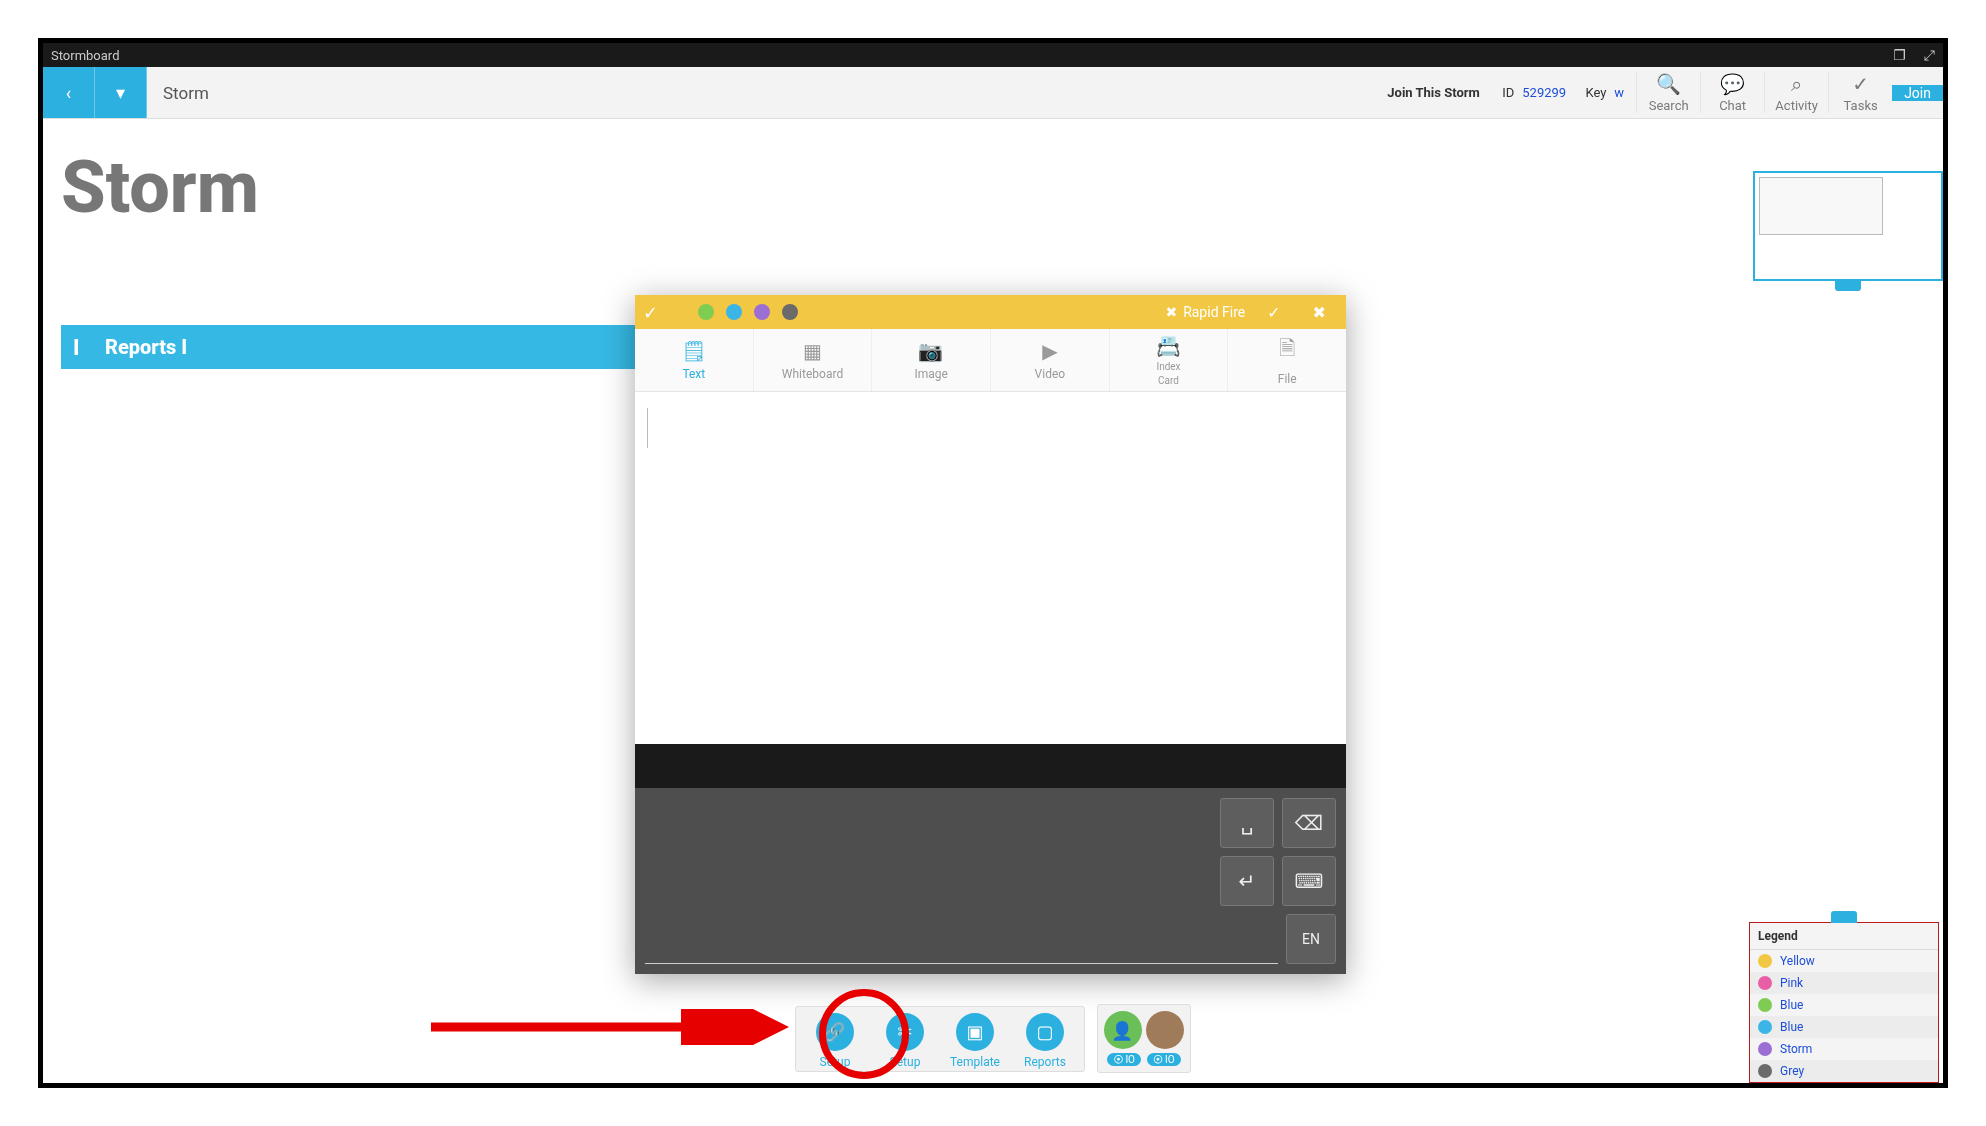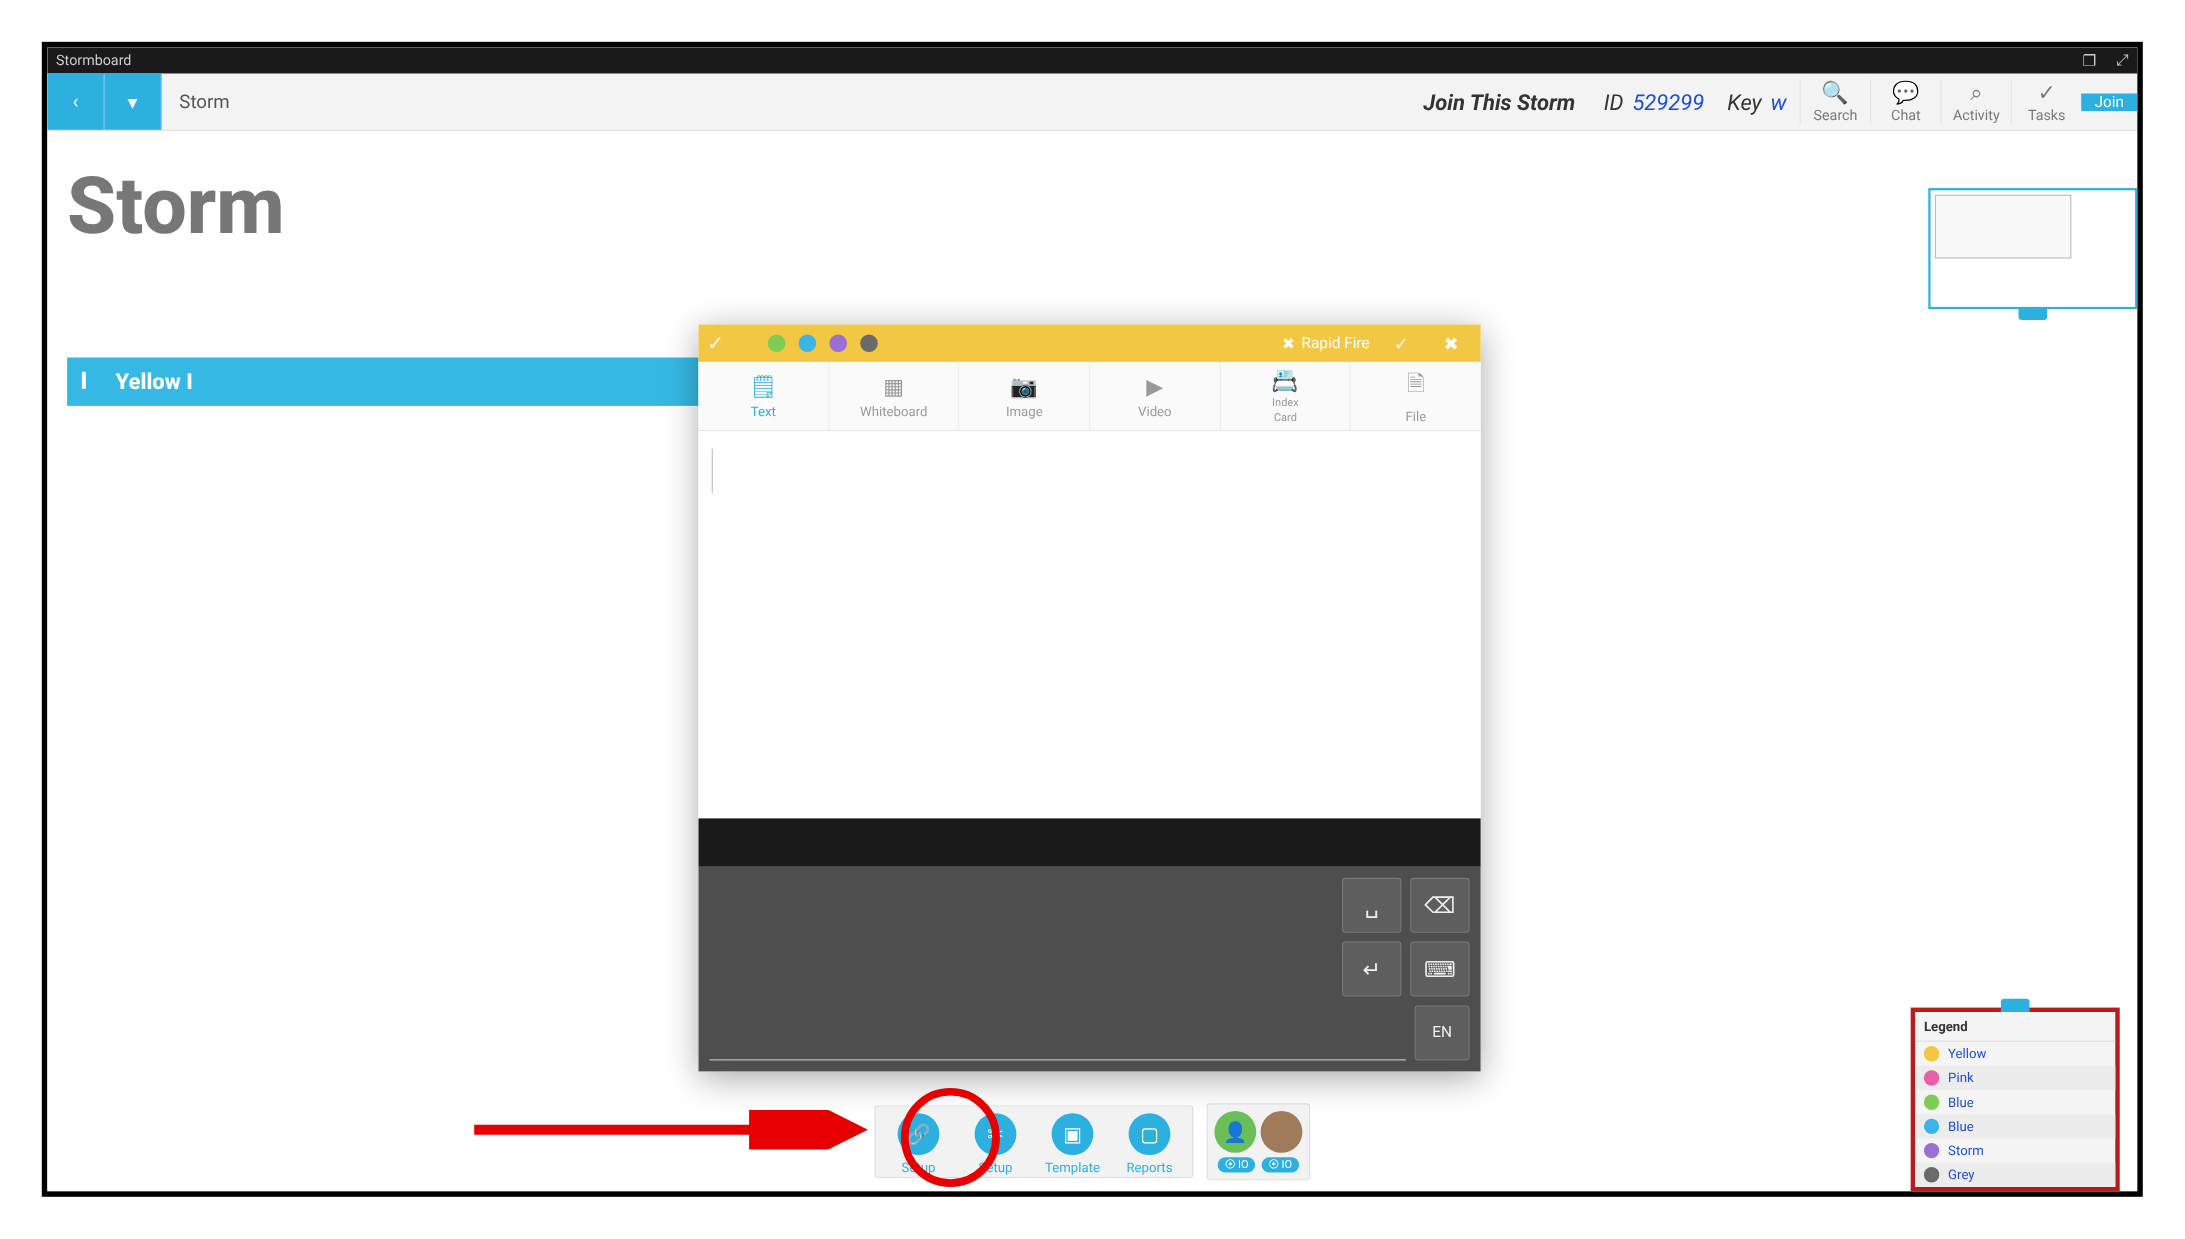--- a/index.html
+++ b/index.html
@@ -6,21 +6,21 @@
 html, body { width: 100%; height: 100%; background: #fff; }
 .outer-frame { width: 1986px; height: 1126px; background: #fff; position: relative; padding: 38px; }
 .inner-frame { width: 100%; height: 100%; border: 5px solid #000; position: relative; overflow: hidden; background: #fff; }
 .titlebar { height: 24px; background: #1a1a1a; color: #ccc; font-size: 13px; display: flex; align-items: center; padding: 0 8px; justify-content: space-between; gap: 45px; }
 .titlebar .tb-right { display: flex; gap: 18px; align-items: center; }
 .titlebar .tb-icon { color: #ccc; font-size: 14px; }
 .topbar { height: 52px; background: #f3f3f3; display: flex; align-items: stretch; border-bottom: 1px solid #ddd; }
 .nav-btn { width: 52px; background: #2bb0e0; display: flex; align-items: center; justify-content: center; color: #fff; font-size: 18px; border-right: 1px solid rgba(255,255,255,0.3); }
 .bread { display: flex; align-items: center; padding: 0 16px; color: #555; font-size: 17px; }
 .topbar-right { margin-left: auto; display: flex; align-items: center; }
-.join-info { display: flex; padding-right: 12px; gap: 8px; font-size: 20px; color: #333; font-style: italic; }
+.join-info { display: flex; padding-right: 12px; gap: 8px; font-size: 13px; color: #333; }
 .join-info .teal { color: #1d4ed8; }
 .join-info strong { font-weight: 700; }
 .top-icon { width: 64px; display: flex; flex-direction: column; align-items: center; justify-content: center; color: #7a7a7a; font-size: 13px; border-left: 1px solid #e5e5e5; gap: 2px; }
 .top-icon .ic { font-size: 20px; color: #7a7a7a; }
 .join-btn { background: #2bb0e0; color: #fff; display: flex; align-items: center; justify-content: center; padding: 0 12px; font-size: 14px; }
 .canvas-area { position: relative; width: 100%; height: calc(100% - 24px - 52px); background: #fff; overflow: hidden; }
 .page-title { position: absolute; left: 18px; top: 26px; font-size: 72px; font-weight: 800; color: #777; }
 .section-bar { position: absolute; left: 18px; top: 206px; right: 620px; height: 44px; background: #36b8e4; display: flex; align-items: center; padding: 0 12px; color: #fff; gap: 22px; }
 .section-bar .num { font-weight: 800; font-size: 22px; width: 10px; }
 .section-bar .lbl { font-weight: 800; font-size: 20px; }
@@ -57,21 +57,21 @@
 .dock-group { display: flex; gap: 8px; background: #f2f2f2; padding: 6px 8px 2px; border: 1px solid #ddd; border-radius: 3px; }
 .dock-btn { display: flex; flex-direction: column; align-items: center; gap: 4px; color: #2bb0e0; font-size: 12px; width: 62px; }
 .dock-btn .circ { width: 38px; height: 38px; border-radius: 50%; background: #2bb0e0; display: flex; align-items: center; justify-content: center; color: #fff; font-size: 18px; }
 .dock-btn.people .circ { background: #6bbf59; }
 .dock-group.people-group { padding: 6px; }
 .avatar { width: 38px; height: 38px; border-radius: 50%; background: #a07b5a; display: inline-block; }
 .counters { display: flex; gap: 6px; margin-top: 4px; }
 .counter { background: #2bb0e0; color: #fff; font-size: 10px; padding: 1px 6px; border-radius: 8px; display: flex; align-items: center; gap: 2px; }
 
 
-.legend { position: absolute; right: 16px; bottom: 0; width: 190px; background: #f4f4f4; border: 4px solid #b91c1c; font-size: 12px; }
+.legend { position: absolute; right: 4px; bottom: 0; width: 190px; background: #f4f4f4; border: 1px solid #b91c1c; font-size: 12px; }
 .legend-handle { position: absolute; top: -12px; left: 50%; transform: translateX(-50%); width: 26px; height: 12px; background: #2bb0e0; border-radius: 3px 3px 0 0; }
 .legend-title { font-weight: 700; padding: 6px 8px; color: #333; border-bottom: 1px solid #ddd; }
 .legend-item { display: flex; align-items: center; gap: 8px; padding: 4px 8px; color: #1d4ed8; }
 .legend-item:nth-child(even) { background: #ececec; }
 .legend-dot { width: 14px; height: 14px; border-radius: 50%; }
 
 
 .minimap { position: absolute; right: 0; top: 52px; width: 190px; height: 110px; border: 2px solid #2bb0e0; background: #fff; }
 .minimap .viewport { position: absolute; left: 4px; top: 4px; width: 124px; height: 58px; border: 1px solid #bbb; background: #f8f8f8; }
 .minimap-handle { position: absolute; bottom: -12px; left: 50%; transform: translateX(-50%); width: 26px; height: 12px; background: #2bb0e0; border-radius: 0 0 3px 3px; }
@@ -131,21 +131,21 @@
             <span>Join</span>
           </div>
     </div>
   </div>
 
   <div class="canvas-area">
     <div class="page-title">Storm</div>
 
     <div class="section-bar">
       <span class="num">I</span>
-      <span class="lbl">Yellow I</span>
+      <span class="lbl">Reports I</span>
     </div>
 
     <div class="minimap">
       <div class="viewport"></div>
       <div class="minimap-handle"></div>
     </div>
 
     <div class="editor">
       <div class="editor-top">
         <span class="check">✓</span>

